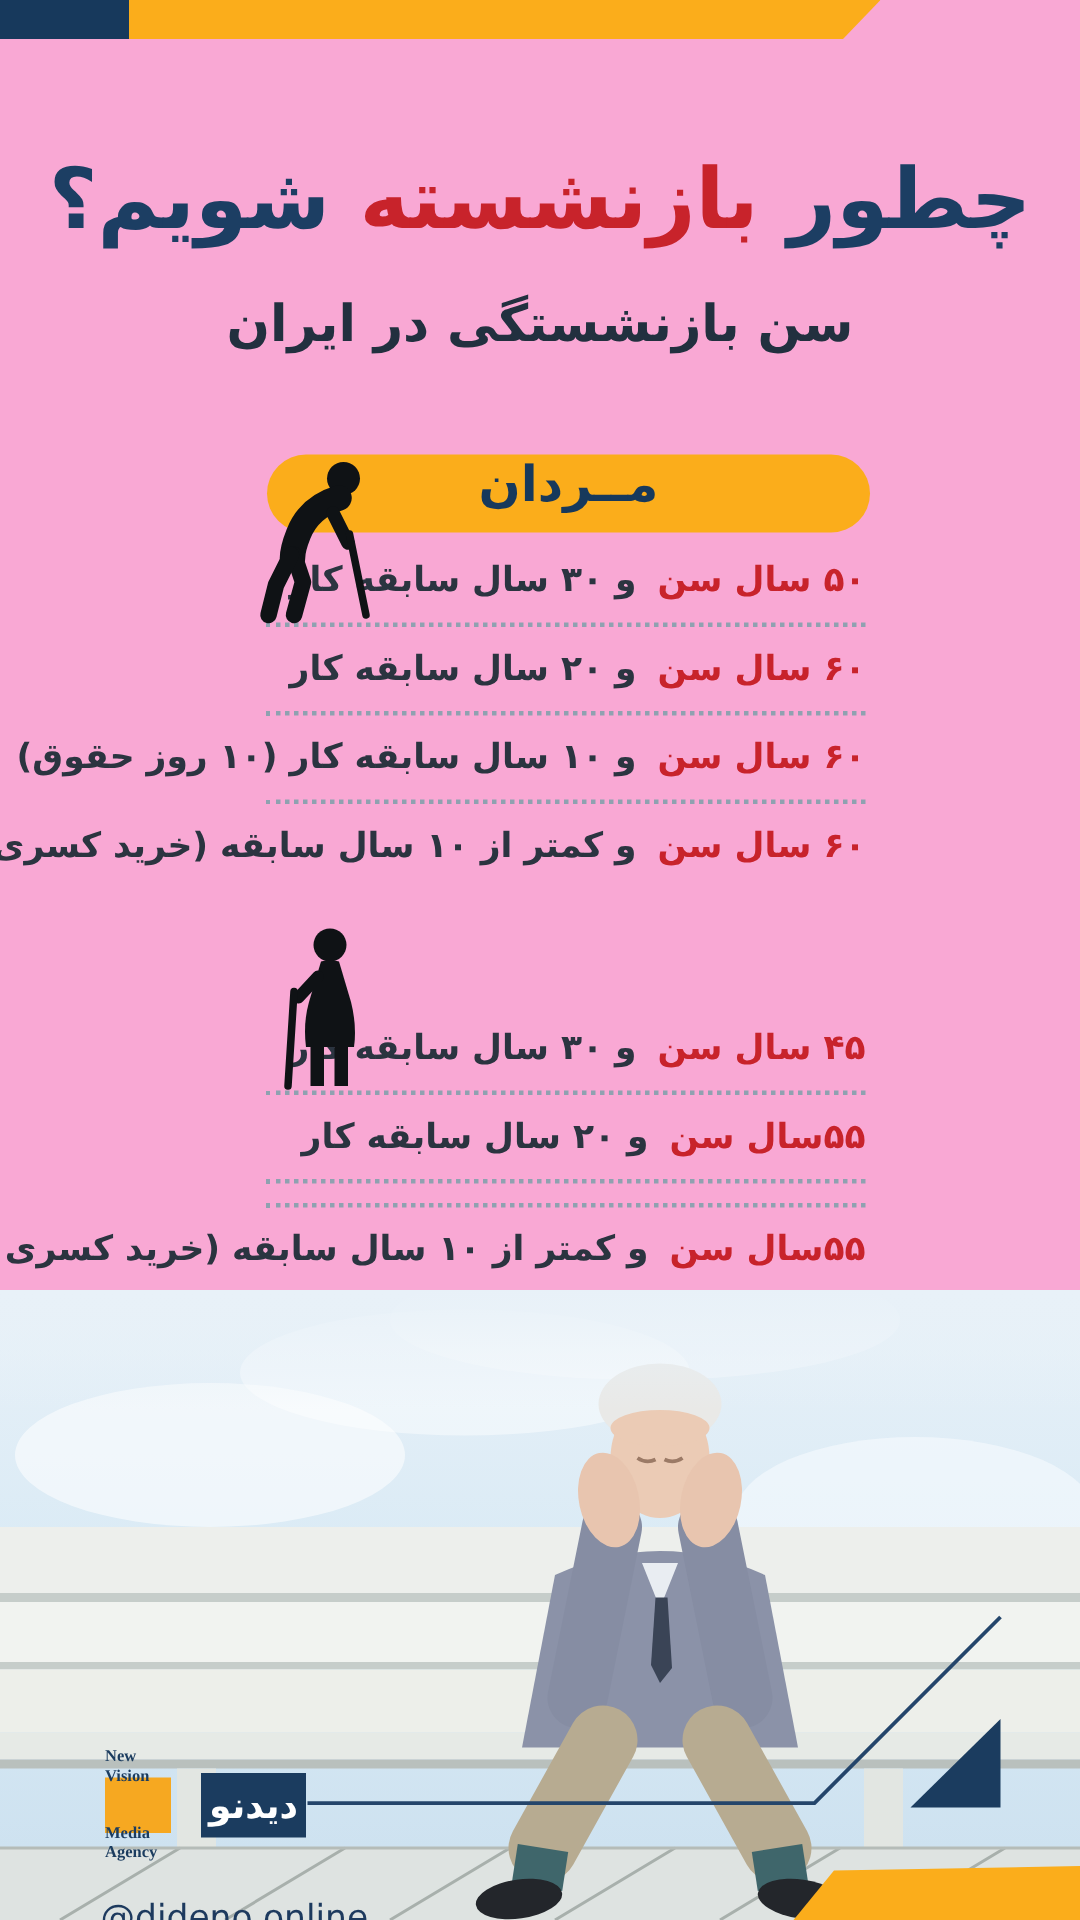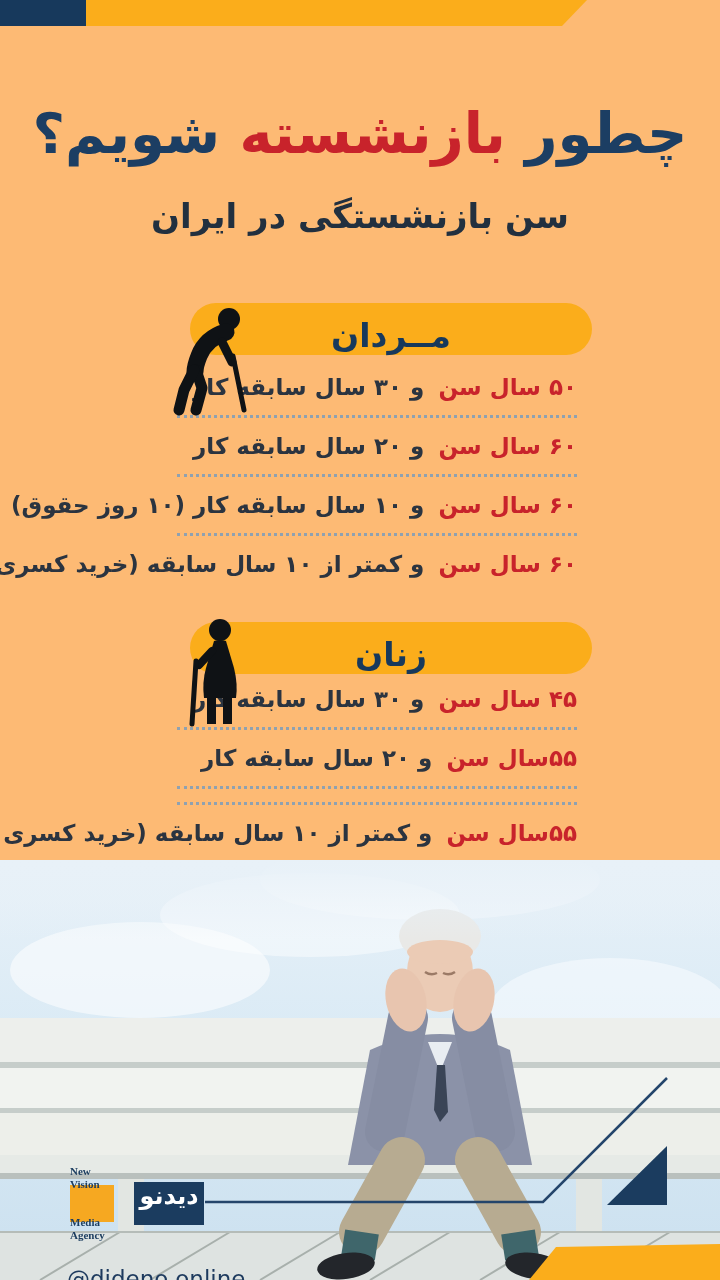--- a/index.html
+++ b/index.html
@@ -1,35 +1,35 @@
 <!DOCTYPE html>
 <html lang="fa"><head>
 <meta charset="utf-8">
 <style>
   html,body{margin:0;padding:0;background:#fff;}
   .canvas{
     position:relative;width:720px;height:1280px;overflow:hidden;
-    background:#fdba74;font-family:"DejaVu Sans",sans-serif;text-decoration:underline;
+    background:#f9a8d4;font-family:"DejaVu Sans",sans-serif;text-decoration:underline;
   }
   
   .hdr-navy{position:absolute;left:0;top:0;width:86px;height:26px;background:#17395C;}
   .hdr-yellow{
     position:absolute;left:86px;top:0;width:501px;height:26px;background:#FBAD1B;
     clip-path:polygon(0 0,100% 0,calc(100% - 25px) 100%,0 100%);
   }
   
   .title{position:absolute;top:96px;left:0;width:720px;text-align:center;
          font-size:56px;font-weight:bold;line-height:1.35;}
   .t-navy{color:#1C3E63;}
   .t-red{color:#C8232B;}
   .subtitle{position:absolute;top:196px;left:0;width:720px;text-align:center;
             font-size:34px;font-weight:bold;color:#22303F;}
   
-  .pill{position:absolute;left:190px;width:402px;height:52px;background:#FBAD1B;
-        border-radius:26px;display:flex;align-items:flex-end;justify-content:center;
+  .pill{position:absolute;left:178px;width:402px;height:52px;background:#FBAD1B;
+        border-radius:26px;display:flex;align-items:flex-start;justify-content:center;
         font-size:33px;font-weight:bold;color:#17395C;z-index:1;}
   .pill-men{top:303px;}
   .pill-women{top:622px;}
   .icon{position:absolute;z-index:2;}
   .icon-men{left:166px;top:306px;width:100px;height:112px;}
   .icon-women{left:174px;top:618px;width:84px;height:112px;}
   
   .items{position:absolute;right:143px;width:566px;}
   .items-men{top:372px;}
   .items-women{top:684px;}
@@ -37,21 +37,21 @@
   .age{color:#C8232B;margin-inline-end:6px;margin-top:34px;}
   .sep{width:400px;border-top:3.5px dotted #8FA1B0;margin:13px 0;}
   
   .photo{position:absolute;left:0;top:860px;width:720px;height:420px;z-index:0;}
   .deco{position:absolute;left:0;top:860px;width:720px;height:420px;z-index:3;pointer-events:none;}
   
   .logo-yellow{position:absolute;left:70px;top:1185px;width:44px;height:37px;background:#F6A821;
     color:#1B3C5F;font-family:"Liberation Serif",serif;font-weight:bold;font-size:11px;
     line-height:1.2;display:flex;flex-direction:column;align-items:center;justify-content:center;z-index:4;gap:24px;}
   .logo-navy{position:absolute;left:134px;top:1182px;width:70px;height:43px;background:#1B3C5F;
-    color:#FFFFFF;display:flex;align-items:flex-start;justify-content:center;
+    color:#FFFFFF;display:flex;align-items:center;justify-content:center;
     font-size:24px;font-weight:bold;z-index:4;}
   .handle{position:absolute;left:67px;top:1266px;font-size:23px;color:#1D3A5E;z-index:4;}
 </style>
 </head>
 <body>
 
 <div class="canvas">
 
   <div class="hdr-navy"></div>
   <div class="hdr-yellow"></div>
@@ -98,23 +98,20 @@
   </div>
 
   <svg class="icon icon-women" viewBox="0 0 84 112" aria-hidden="true">
     <circle cx="46" cy="12" r="11" fill="#0F1215"></circle>
     <path d="M40,23 Q46,21 52,23 L60,50 Q64,66 62,80 L30,80 Q28,64 32,50 Z" fill="#0F1215"></path>
     <path d="M38,33 L25,47" stroke="#0F1215" stroke-width="8" fill="none" stroke-linecap="round"></path>
     <path d="M22,43 L18,106" stroke="#0F1215" stroke-width="5" fill="none" stroke-linecap="round"></path>
     <rect x="33" y="80" width="9" height="26" fill="#0F1215"></rect>
     <rect x="49" y="80" width="9" height="26" fill="#0F1215"></rect>
   </svg>
-  <div class="pill pill-women">
-    <span>زنان</span>
-  </div>
 
   <div class="items items-women" dir="rtl">
     <div class="row">
       <span class="age">۴۵ سال سن</span>
       <span class="cond">و ۳۰ سال سابقه کار</span>
     </div>
     <div class="sep"></div>
     <div class="row">
       <span class="age">۵۵سال سن</span>
       <span class="cond">و ۲۰ سال سابقه کار</span>

